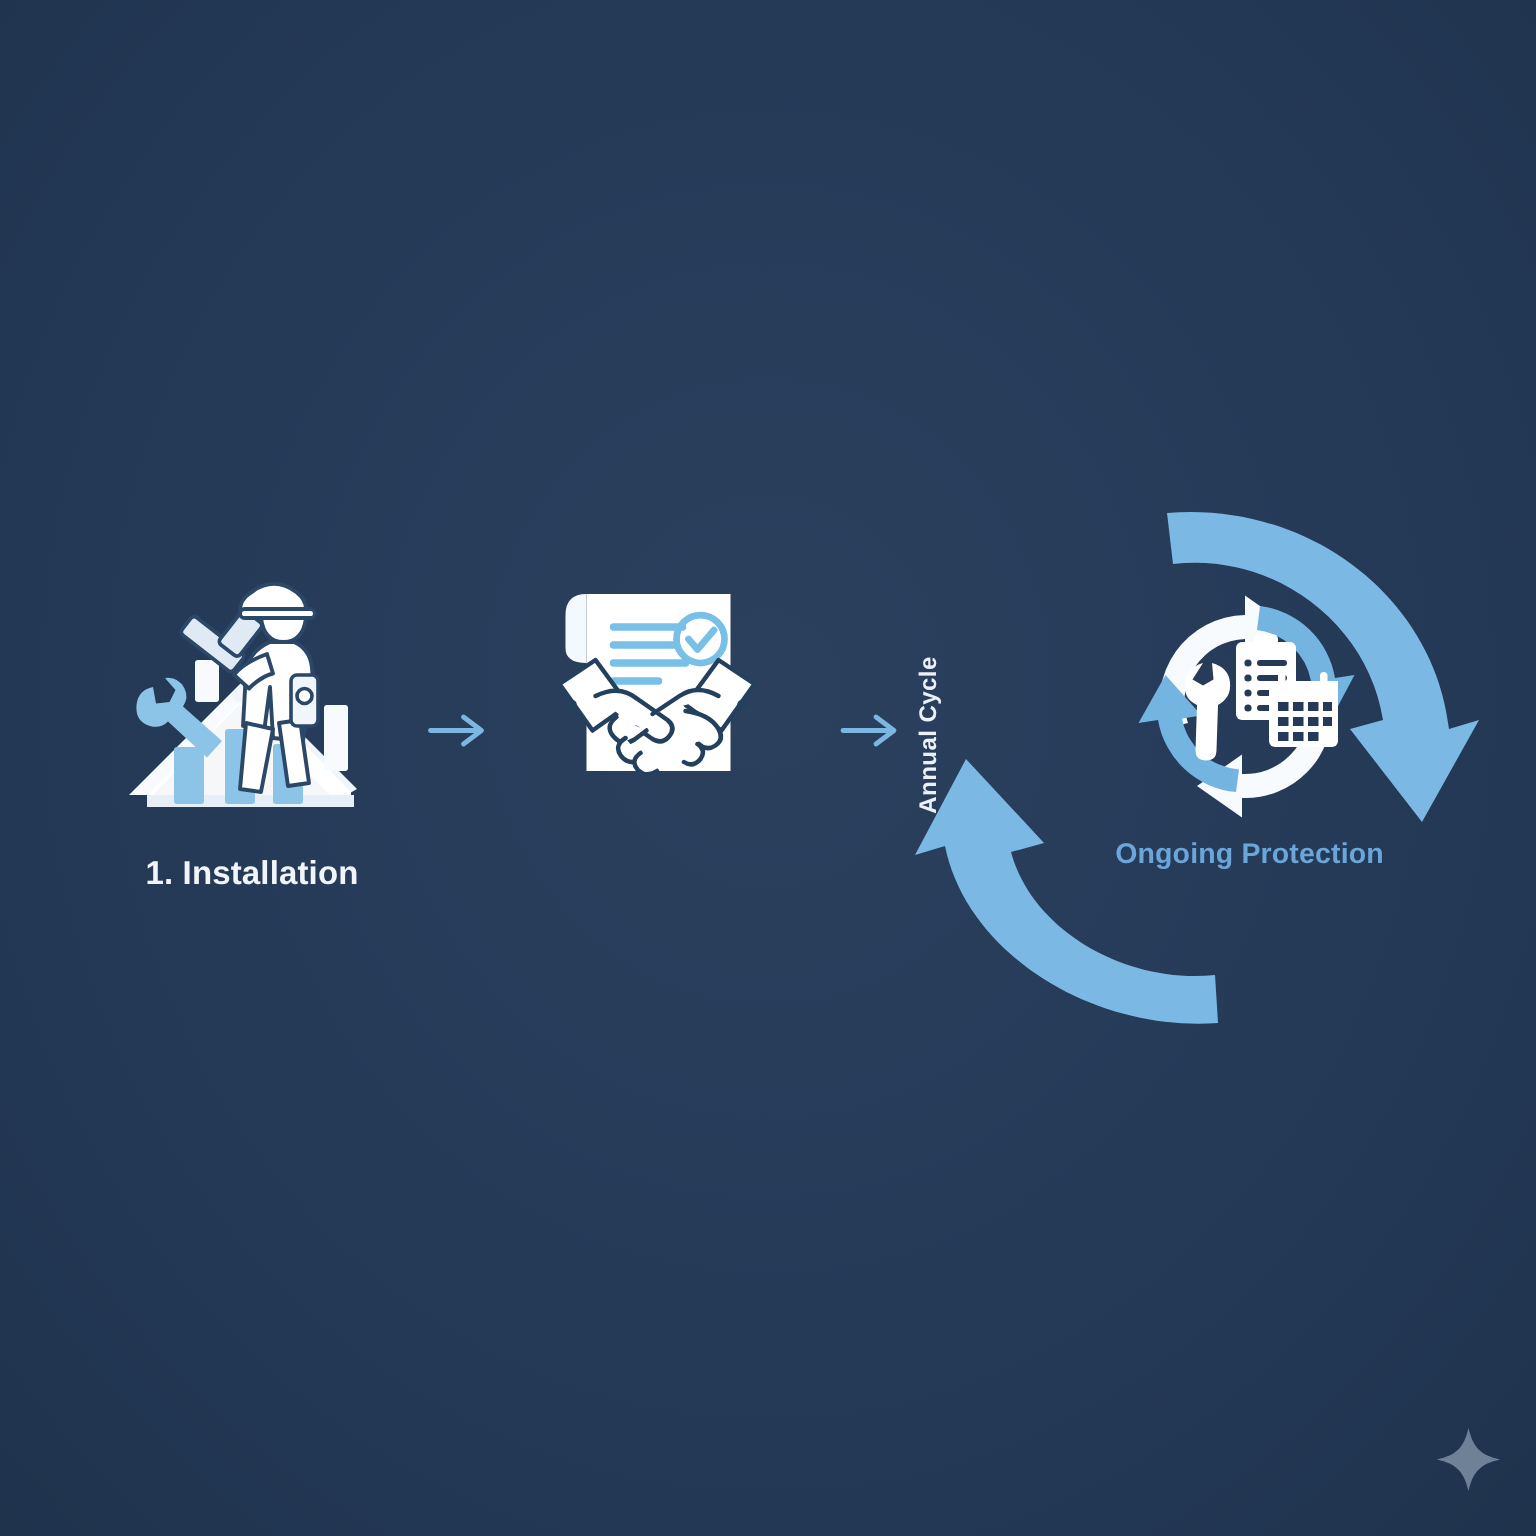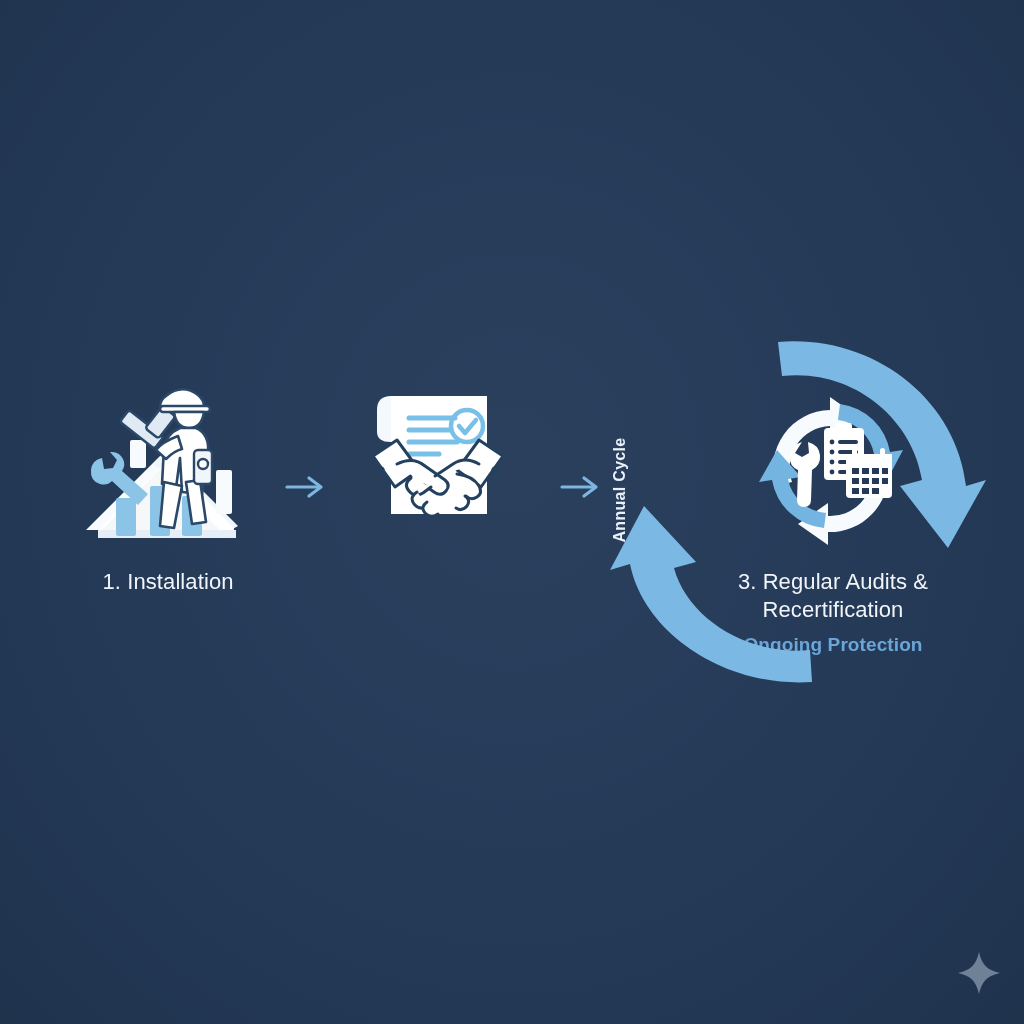--- a/index.html
+++ b/index.html
@@ -45,21 +45,21 @@
   }
   .step-icon {
     display: flex;
     align-items: flex-end;
     justify-content: center;
     height: 170px;
   }
   .step-title {
     margin-top: 20px;
     font-size: 22px;
-    font-weight: normal;
+    font-weight: bold;
     color: #f1f5f9;
     line-height: 1.25;
     letter-spacing: .1px;
     white-space: pre-line;
   }
   .step-sub {
     margin-top: 11px;
     font-size: 19px;
     font-weight: bold;
     color: #6aa6d9;
@@ -292,22 +292,20 @@
                 <rect x="134" y="100" width="7" height="6"></rect>
               <rect x="144" y="100" width="7" height="6"></rect>
                 <rect x="154" y="100" width="6" height="6"></rect>
               <rect x="124" y="110" width="7" height="6"></rect>
                 <rect x="134" y="110" width="7" height="6"></rect>
               <rect x="144" y="110" width="7" height="6"></rect>
             </g>
           </g>
         </svg>
       </div>
-      <div class="step-title">3. Regular Audits &amp;
-Recertification</div>
       <div class="step-sub">Ongoing Protection</div>
     </div>
 
   </div>
 
   <div id="outer-loop">
     <svg width="400" height="380" viewBox="0 0 400 380" aria-hidden="true">
 
       <path d="M178 22
                C 272 14, 356 78, 366 166

